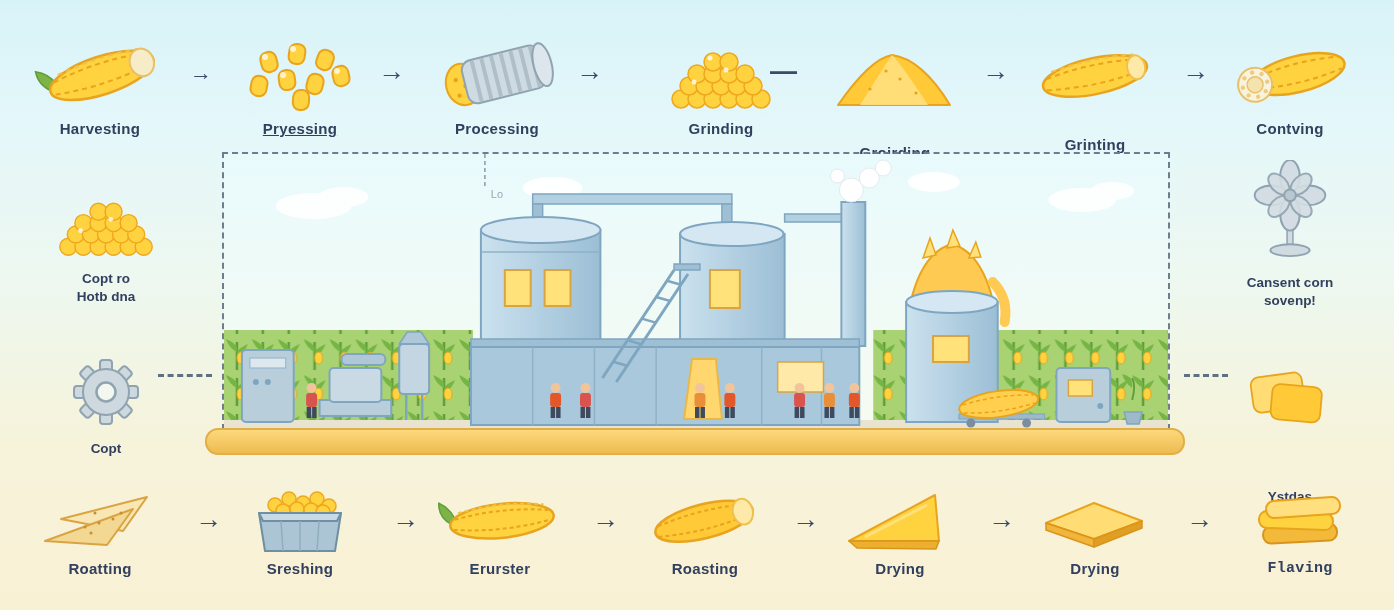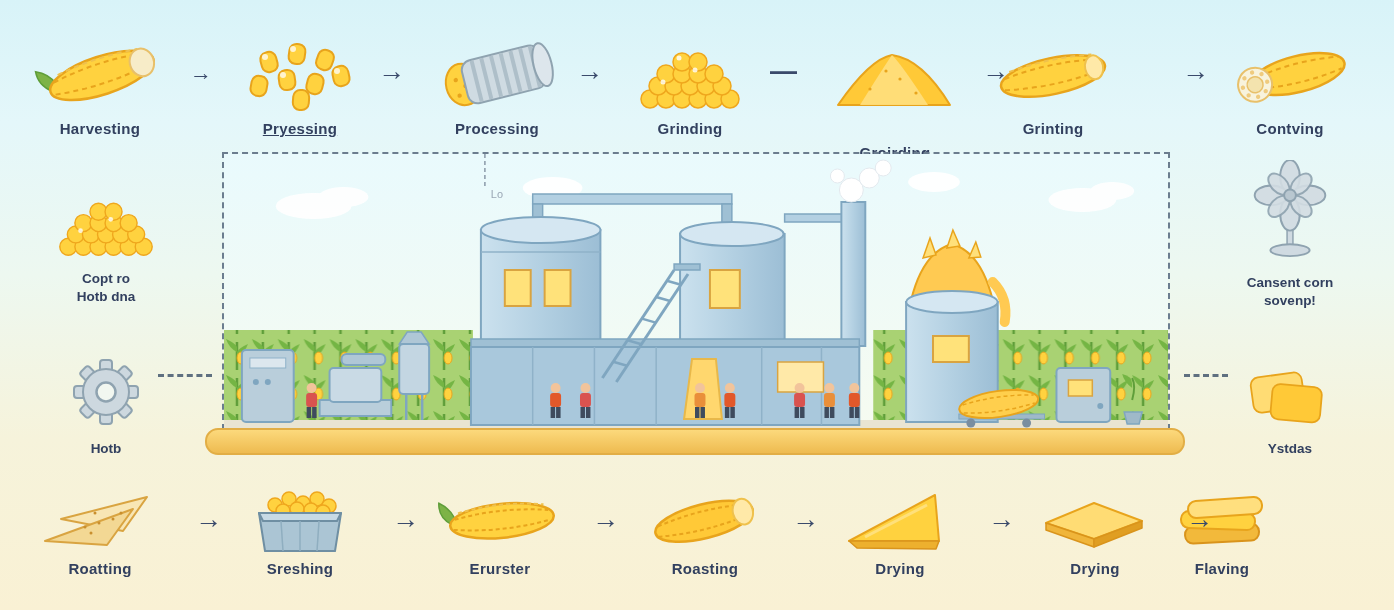--- a/index.html
+++ b/index.html
@@ -88,21 +88,21 @@
             <circle cx="44" cy="32" r="2.2" fill="#E8A41C"></circle>
           <rect x="42" y="20" width="80" height="44" rx="10" fill="#CFDBE2" stroke="#8FA3B0" stroke-width="2"></rect>
           <path d="M54,21 v42 M64,21 v42 M74,21 v42 M84,21 v42 M94,21 v42 M104,21 v42 M114,21 v42" stroke="#AEBFC9" stroke-width="4"></path>
           <ellipse cx="122" cy="42" rx="9" ry="22" fill="#DDE6EC" stroke="#8FA3B0" stroke-width="2"></ellipse>
         </g>
       </svg>
     </div>
     <div class="step-label">Processing</div>
   </div>
 
-  <div class="step" style="left:605px;top:32px;justify-content:flex-end;">
+  <div class="step" style="left:636px;top:32px;justify-content:flex-end;">
     <div class="icon">
       <svg width="120" height="70" viewBox="0 0 120 70">
         <g fill="#FFD23F" stroke="#EFA71D" stroke-width="1.5">
           <circle cx="20" cy="58" r="9"></circle>
             <circle cx="36" cy="58" r="9"></circle>
             <circle cx="52" cy="58" r="9"></circle>
             <circle cx="68" cy="58" r="9"></circle>
             <circle cx="84" cy="58" r="9"></circle>
             <circle cx="100" cy="58" r="9"></circle>
           <circle cx="28" cy="45" r="9"></circle>
@@ -134,21 +134,21 @@
         <path d="M30,66 Q55,26 62,16 Q72,26 98,66 Z" fill="#FFDF7E" opacity="0.9"></path>
         <circle cx="40" cy="50" r="1.6" fill="#E8A41C"></circle>
           <circle cx="70" cy="40" r="1.6" fill="#E8A41C"></circle>
         <circle cx="86" cy="54" r="1.6" fill="#E8A41C"></circle>
           <circle cx="56" cy="32" r="1.6" fill="#E8A41C"></circle>
       </svg>
     </div>
     <div class="step-label">Groirding</div>
   </div>
 
-  <div class="step" style="left:968px;top:32px;">
+  <div class="step" style="left:1010px;top:32px;gap:16px;">
     <div class="icon">
       <svg width="140" height="84" viewBox="0 0 140 84">
         <g transform="rotate(-12 70 42)">
           <ellipse cx="70" cy="42" rx="53" ry="18" fill="#FFD23F" stroke="#E8A41C" stroke-width="2.5"></ellipse>
           <path d="M22,35 Q70,27 118,35" fill="none" stroke="#E8A41C" stroke-width="2" stroke-dasharray="5 4"></path>
           <path d="M20,46 Q70,54 118,46" fill="none" stroke="#E8A41C" stroke-width="2" stroke-dasharray="5 4"></path>
           <path d="M28,29 Q70,23 112,29" fill="none" stroke="#EFC14C" stroke-width="2" stroke-dasharray="5 4"></path>
           <ellipse cx="112" cy="42" rx="9" ry="12" fill="#FFE9A8" stroke="#EFC14C" stroke-width="2"></ellipse>
         </g>
       </svg>
@@ -234,21 +234,21 @@
             <rect x="-6" y="-32" width="12" height="13" rx="3" transform="rotate(180)"></rect>
             <rect x="-6" y="-32" width="12" height="13" rx="3" transform="rotate(225)"></rect>
             <rect x="-6" y="-32" width="12" height="13" rx="3" transform="rotate(270)"></rect>
             <rect x="-6" y="-32" width="12" height="13" rx="3" transform="rotate(315)"></rect>
             <circle r="23"></circle>
           </g>
           <circle r="9.5" fill="#F2F7F0" stroke="#8FA3B0" stroke-width="2.5"></circle>
         </g>
       </svg>
     </div>
-    <div class="side-label">Hotb</div>
+    <div class="side-label">Copt</div>
   </div>
 
   <div class="side-item" style="left:1212px;top:160px;">
     <div class="icon">
       <svg width="130" height="102" viewBox="0 0 130 104">
         <rect x="62" y="56" width="6" height="34" fill="#CFDAE1" stroke="#8FA3B0" stroke-width="1.5"></rect>
         <ellipse cx="65" cy="92" rx="20" ry="6" fill="#CFDAE1" stroke="#8FA3B0" stroke-width="2"></ellipse>
         <g transform="translate(65,36)" fill="#D3DDE3" stroke="#8FA3B0" stroke-width="2">
           <ellipse cx="0" cy="-19" rx="10" ry="17"></ellipse>
           <ellipse cx="0" cy="-19" rx="10" ry="17" transform="rotate(90)"></ellipse>
@@ -261,21 +261,21 @@
           <circle r="6" fill="#B9C7D0"></circle>
         </g>
       </svg>
     </div>
     <div class="side-label">
       <div>Cansent corn</div>
       <div>sovenp!</div>
     </div>
   </div>
 
-  <div class="side-item" style="left:1212px;top:366px;">
+  <div class="side-item" style="left:1212px;top:366px;gap:48px;">
     <div class="icon">
       <svg width="130" height="62" viewBox="0 0 130 70">
         <rect x="22" y="10" width="58" height="40" rx="9" transform="rotate(-8 51 30)" fill="#FFDC74" stroke="#E8A41C" stroke-width="2"></rect>
         <rect x="44" y="22" width="56" height="40" rx="9" transform="rotate(5 72 42)" fill="#FFC937" stroke="#E8A41C" stroke-width="2"></rect>
       </svg>
     </div>
     <div class="side-label">Ystdas</div>
   </div>
 
   <div class="connector" style="left:158px;top:374px;width:54px;"></div>
@@ -560,21 +560,21 @@
     <div class="icon">
       <svg width="130" height="80" viewBox="0 0 130 80">
         <polygon points="16,44 64,24 112,42 64,60" fill="#FFDC74" stroke="#E8A41C" stroke-width="2" stroke-linejoin="round"></polygon>
         <polygon points="16,44 64,60 64,68 16,51" fill="#F0B53A" stroke="#D9941C" stroke-width="1.5" stroke-linejoin="round"></polygon>
         <polygon points="112,42 64,60 64,68 112,49" fill="#E09E22" stroke="#D9941C" stroke-width="1.5" stroke-linejoin="round"></polygon>
       </svg>
     </div>
     <div class="step-label">Drying</div>
   </div>
 
-  <div class="step step-b" style="left:1137px;top:478px;">
+  <div class="step step-b" style="left:1215px;top:478px;font-family:Liberation Mono, monospace;">
     <div class="icon">
       <svg width="130" height="80" viewBox="0 0 130 80">
         <rect x="28" y="46" width="74" height="17" rx="8" transform="rotate(-3 65 54)" fill="#F2B93B" stroke="#D9941C" stroke-width="2"></rect>
         <rect x="24" y="33" width="74" height="17" rx="8" transform="rotate(2 61 41)" fill="#FFD23F" stroke="#E8A41C" stroke-width="2"></rect>
         <rect x="31" y="20" width="74" height="17" rx="8" transform="rotate(-4 68 28)" fill="#FFDF7E" stroke="#E8A41C" stroke-width="2"></rect>
       </svg>
     </div>
     <div class="step-label">Flaving</div>
   </div>
 

